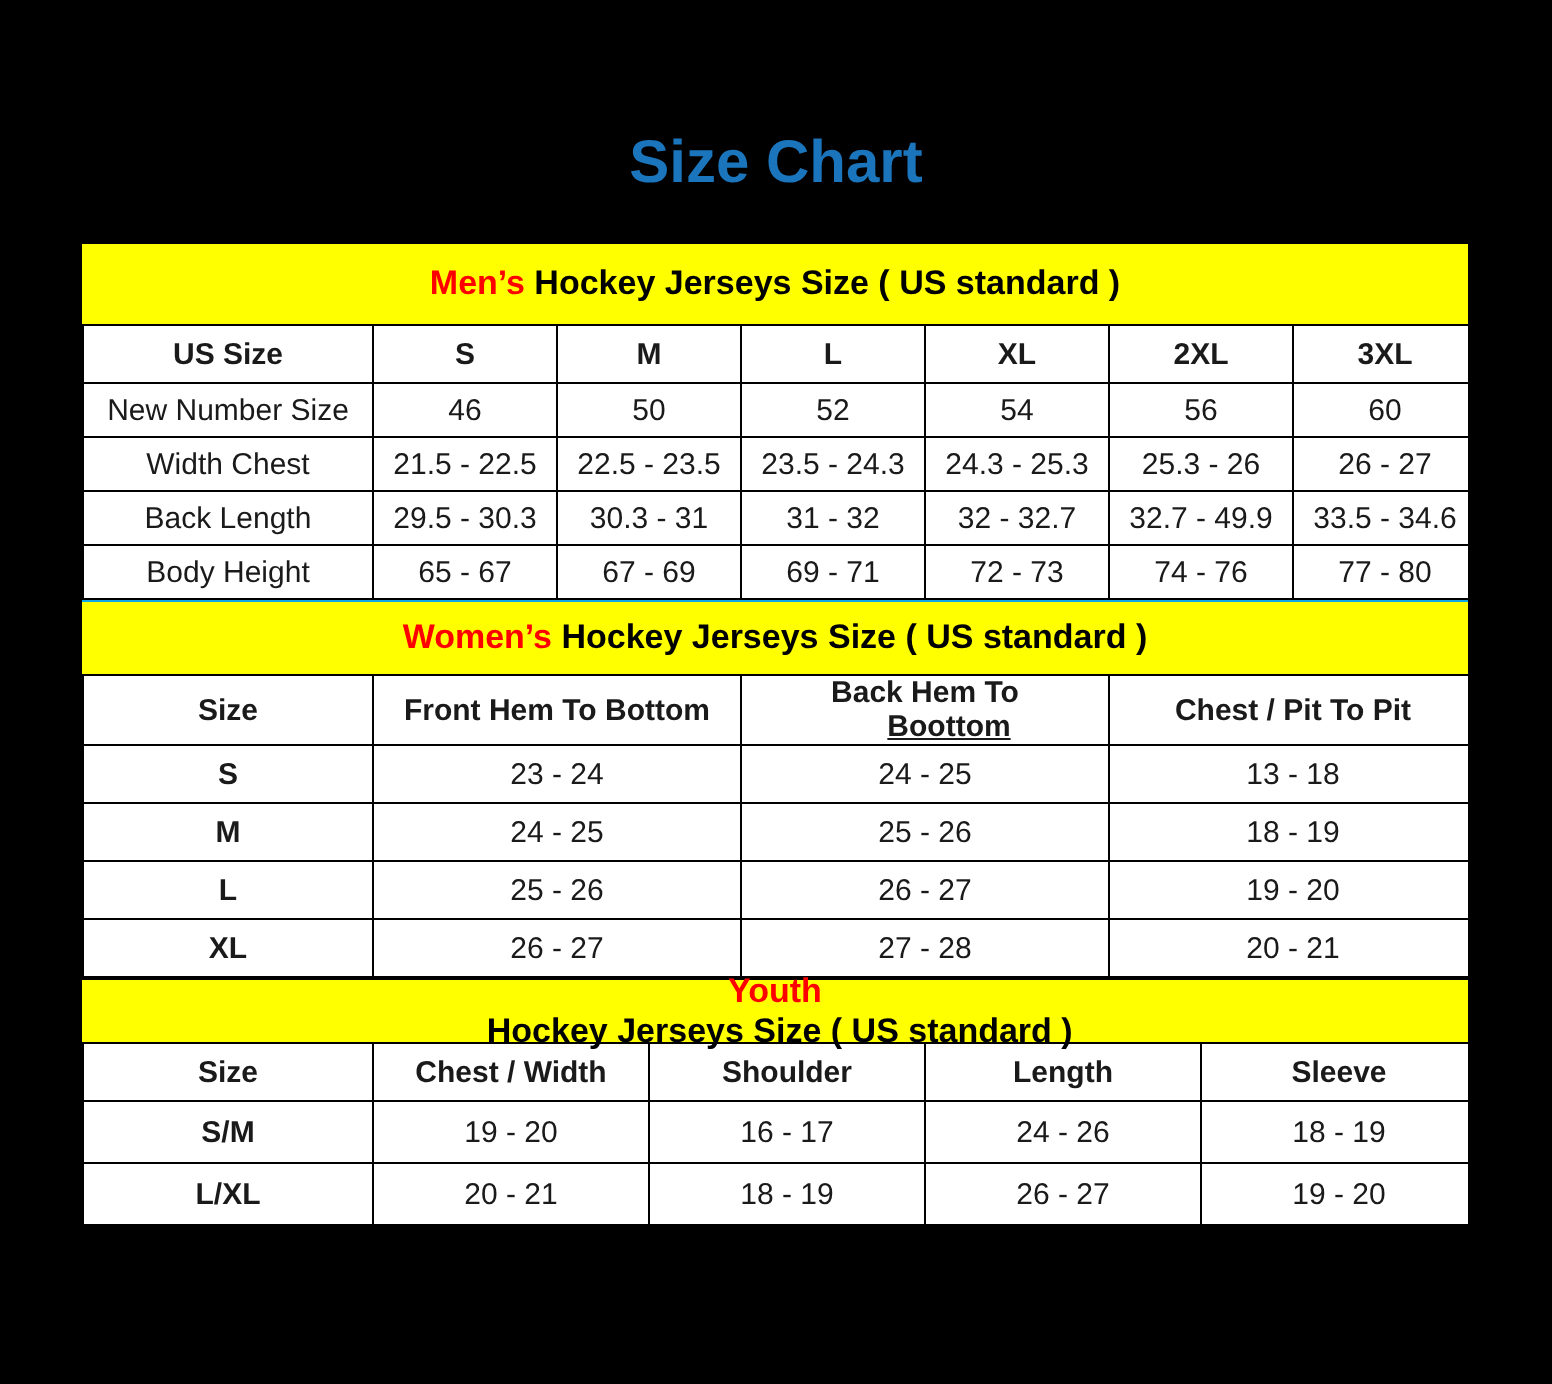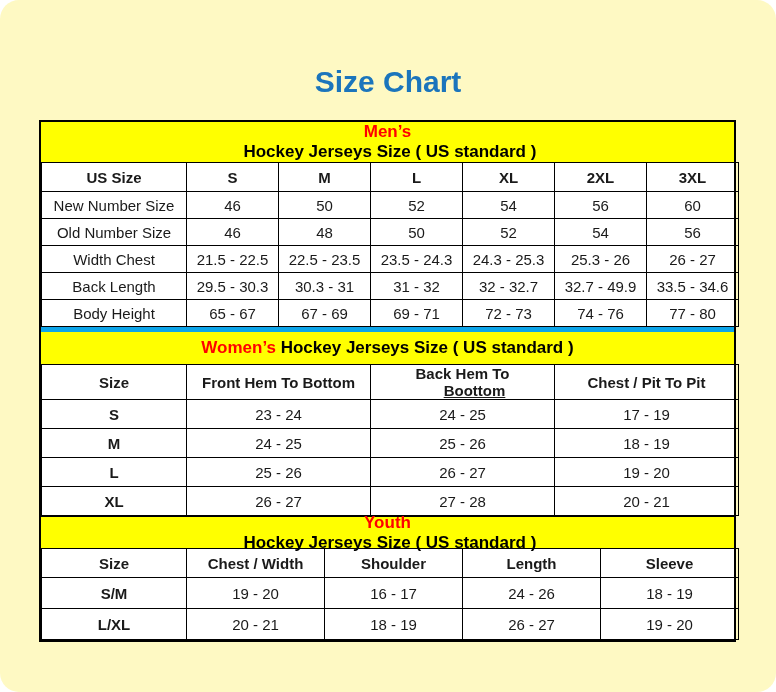--- a/index.html
+++ b/index.html
@@ -4,21 +4,21 @@
 <style>
   * { margin: 0; padding: 0; box-sizing: border-box; }
   html, body { background: #ffffff; }
   body {
     width: 776px; height: 692px;
     font-family: "Liberation Sans", sans-serif;
     color: #1a1a1a;
     position: relative;
     overflow: hidden;
   }
-  .page { position: absolute; inset: 0; background: #fef9c3; border-radius: 19px; }
+  .page { position: absolute; inset: 0; background: #000000; }
 
   .page-title {
     position: absolute;
     top: 65px; left: 0; width: 100%;
     text-align: center;
     font-size: 30px;
     font-weight: bold;
     color: #1B75BC;
     letter-spacing: 0px;
   }
@@ -34,22 +34,22 @@
   .band {
     background: #FFFF00;
     display: flex;
     align-items: center;
     justify-content: center;
     font-weight: bold;
     font-size: 17px;
     color: #000;
     white-space: pre;
   }
-  .band-mens   { height: 40px; flex-direction: column; }
-  .band-womens { height: 37px; border-top: 5px solid #0ea5e9; }
+  .band-mens   { height: 40px; }
+  .band-womens { height: 37px; border-top: 1px solid #0ea5e9; }
   .band-youth  { height: 32px; border-top: 1px solid #000; flex-direction: column; }
   .band-highlight { color: #FF0000; }
 
   table {
     width: 100%;
     border-collapse: collapse;
     table-layout: fixed;
   }
   th, td {
     border: 1px solid #000;
@@ -119,29 +119,20 @@
         </thead>
         <tbody>
           <tr>
             <td>New Number Size</td>
             <td>46</td>
             <td>50</td>
             <td>52</td>
             <td>54</td>
             <td>56</td>
             <td>60</td>
-          </tr>
-          <tr>
-            <td>Old Number Size</td>
-            <td>46</td>
-            <td>48</td>
-            <td>50</td>
-            <td>52</td>
-            <td>54</td>
-            <td>56</td>
           </tr>
           <tr>
             <td>Width Chest</td>
             <td>21.5 - 22.5</td>
             <td>22.5 - 23.5</td>
             <td>23.5 - 24.3</td>
             <td>24.3 - 25.3</td>
             <td>25.3 - 26</td>
             <td>26 - 27</td>
           </tr>
@@ -182,21 +173,21 @@
             <th>Front Hem To Bottom</th>
             <th>Back Hem To <span class="underlined"><span class="squiggle">Boottom</span></span></th>
             <th>Chest / Pit To Pit</th>
           </tr>
         </thead>
         <tbody>
           <tr>
             <td>S</td>
             <td>23 - 24</td>
             <td>24 - 25</td>
-            <td>17 - 19</td>
+            <td>13 - 18</td>
           </tr>
           <tr>
             <td>M</td>
             <td>24 - 25</td>
             <td>25 - 26</td>
             <td>18 - 19</td>
           </tr>
           <tr>
             <td>L</td>
             <td>25 - 26</td>

